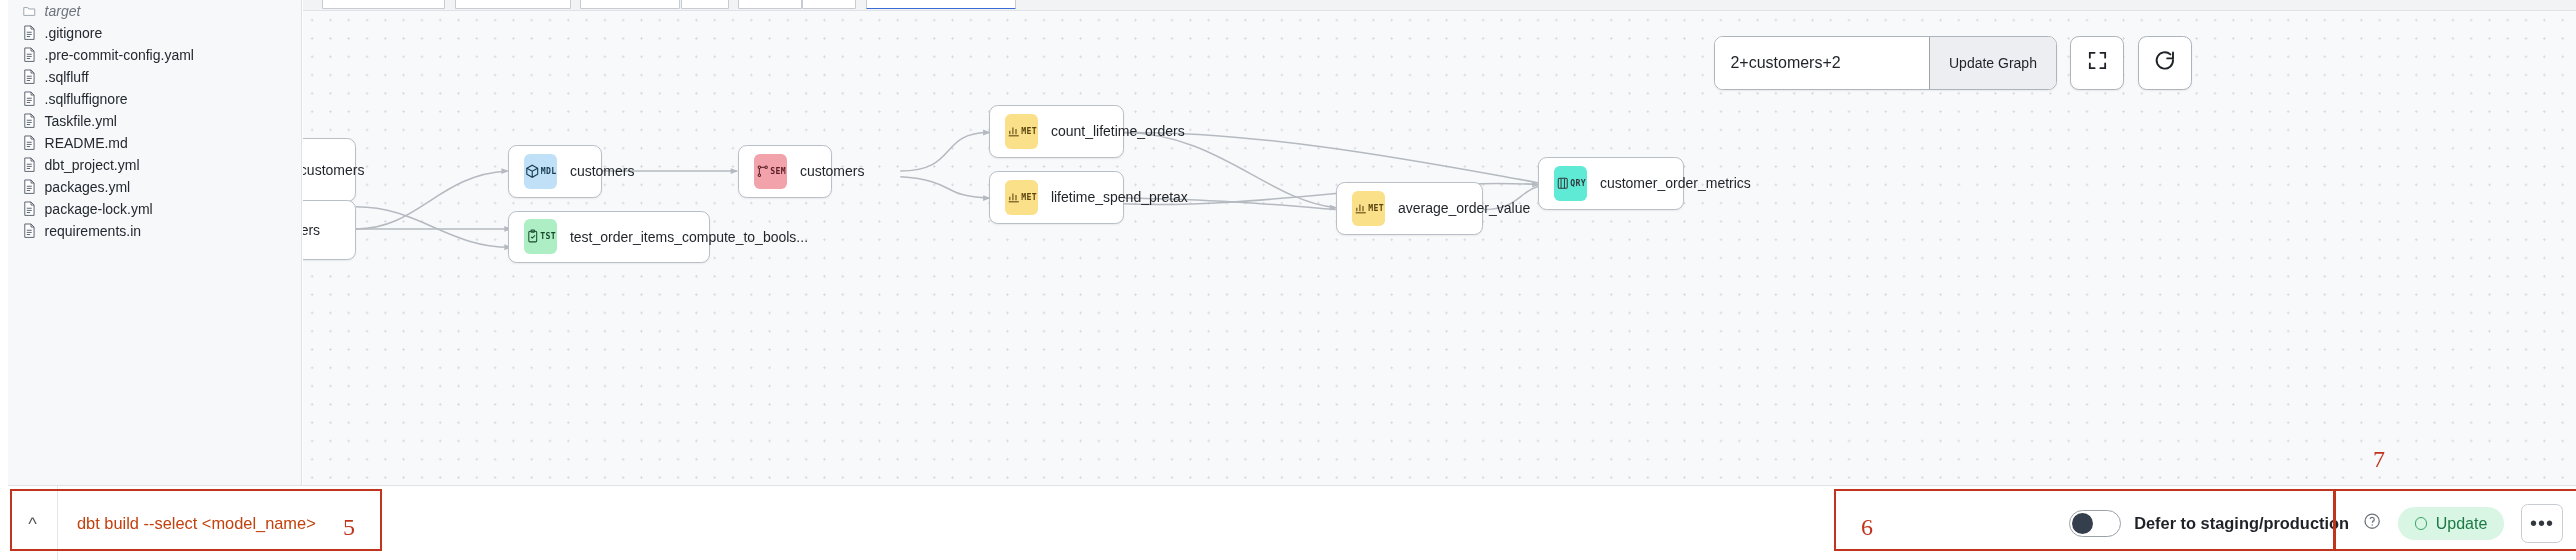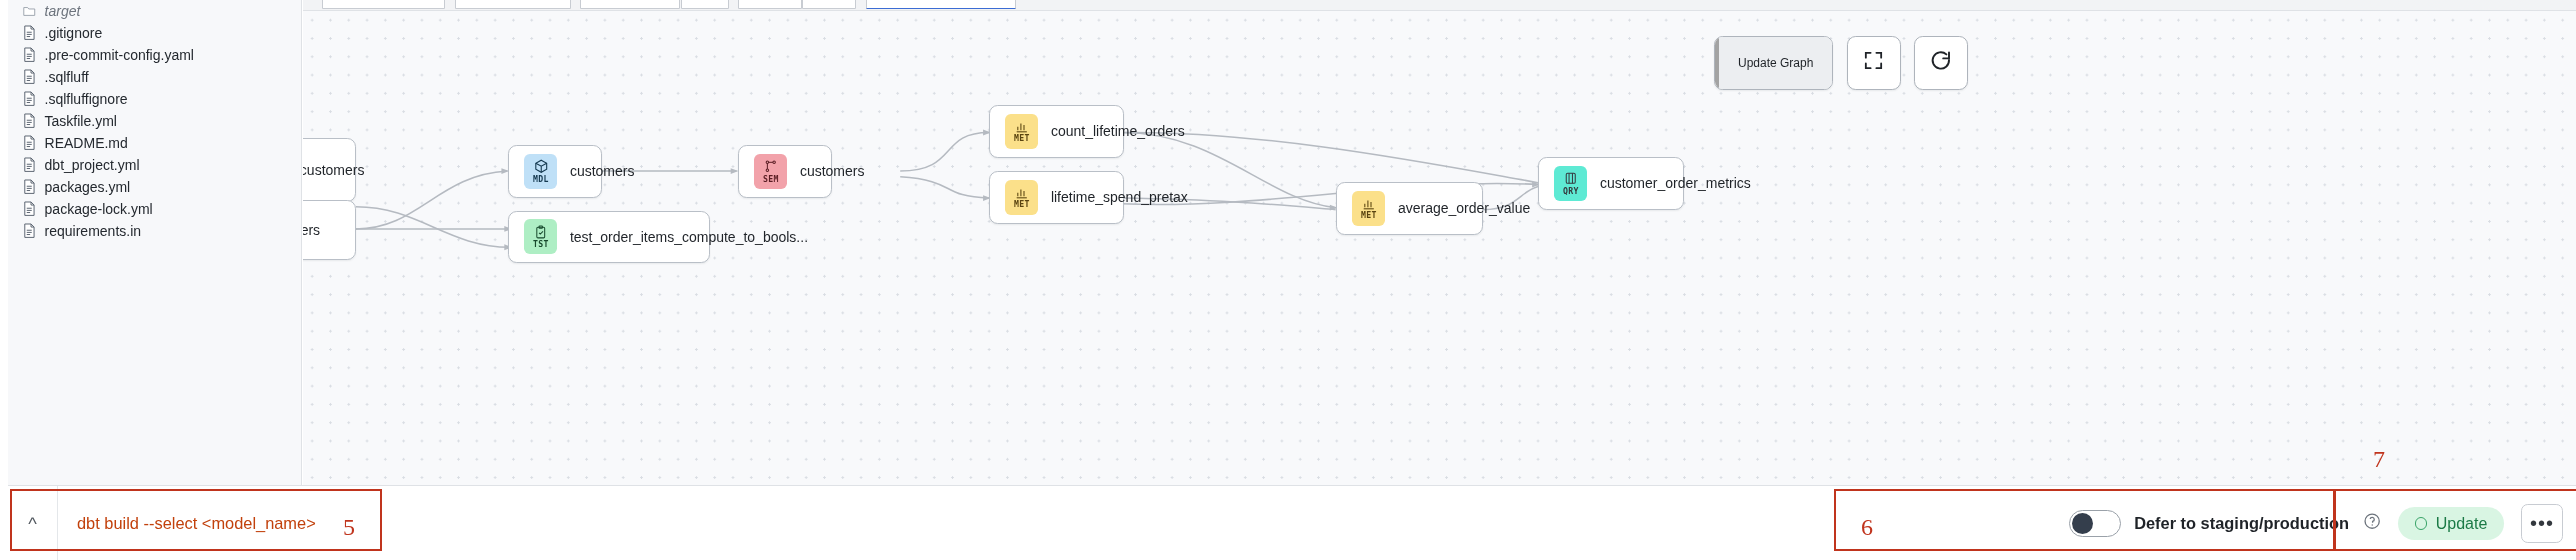--- a/index.html
+++ b/index.html
@@ -51,21 +51,21 @@
 
   .node {
     position: absolute; display: flex; align-items: center;
     background: #fff; border: 1px solid #b9bfc7; border-radius: 8.7px;
     padding: 0 15.4px; gap: 12.5px;
     box-shadow: 0 1px 1.9px rgba(16,22,26,.07);
     font-size: 14px; color: #1f2328; white-space: nowrap;
   }
   .badge {
     width: 33px; height: 35px; border-radius: 5.8px; flex: 0 0 33px;
-    display: flex; flex-direction: column; align-items: center;
+    display: flex; flex-direction: row; align-items: center;
     justify-content: center; gap: 1px;
   }
   .badge svg { display: block; }
   .badge .btxt { font-size: 8.2px; font-weight: 700; letter-spacing: 0.3px;
                  font-family: "DejaVu Sans Mono", monospace; line-height: 1; }
   .b-mdl { background: #bfe0f7; color: #14384f; align-items: center; }
   .b-sem { background: #f2a2aa; color: #5a1d24; }
   .b-tst { background: #aeeec4; color: #17482c; }
   .b-met { background: #fbe08a; color: #5a4410; }
   .b-qry { background: #5eead4; color: #34383d; }
@@ -76,22 +76,22 @@
     display: flex; align-items: stretch; height: 54px;
     border: 1px solid #aeb4bc; border-radius: 8.7px; overflow: hidden;
     background: #fff; box-shadow: 0 1px 1.9px rgba(16,22,26,.07);
   }
   .seg .selector {
     width: 214px; display: flex; align-items: center; padding: 0 15.4px;
     font-size: 16px; color: #1f2328; background: #fff;
   }
   .seg .update {
     display: flex; align-items: center; padding: 0 19px;
-    font-size: 12px; color: #1f2328;
-    background: #eceef1; border-left: 4px solid #a3a3a3;
+    font-size: 14px; color: #1f2328;
+    background: #eceef1; border-left: 1px solid #a3a3a3;
   }
   .iconbtn {
     width: 54px; height: 54px; border: 1px solid #aeb4bc; border-radius: 8.7px;
     background: #fff; display: flex; align-items: center; justify-content: center;
     box-shadow: 0 1px 1.9px rgba(16,22,26,.07);
   }
 
   
   .statusbar {
     position: absolute; left: 0; bottom: 0; width: 100%; height: 76px;
@@ -389,20 +389,21 @@
               <path d="M9 3 V21"></path>
               <path d="M15 3 V21"></path>
           </svg>
           <span class="btxt">QRY</span>
         </span>
         <span>customer_order_metrics</span>
       </div>
 
       <div class="gtoolbar" style="left:1411px;top:25px">
         <div class="seg">
+          <div class="selector">2+customers+2</div>
           <div class="update">Update Graph</div>
         </div>
         <div class="iconbtn">
           <span>
             <svg width="23" height="23" viewBox="0 0 24 24" fill="none" stroke="#1f2328" stroke-width="1.9" stroke-linecap="round">
               <path d="M4 9 V4 H9"></path>
                 <path d="M15 4 H20 V9"></path>
                 <path d="M20 15 V20 H15"></path>
                 <path d="M9 20 H4 V15"></path>
             </svg>

